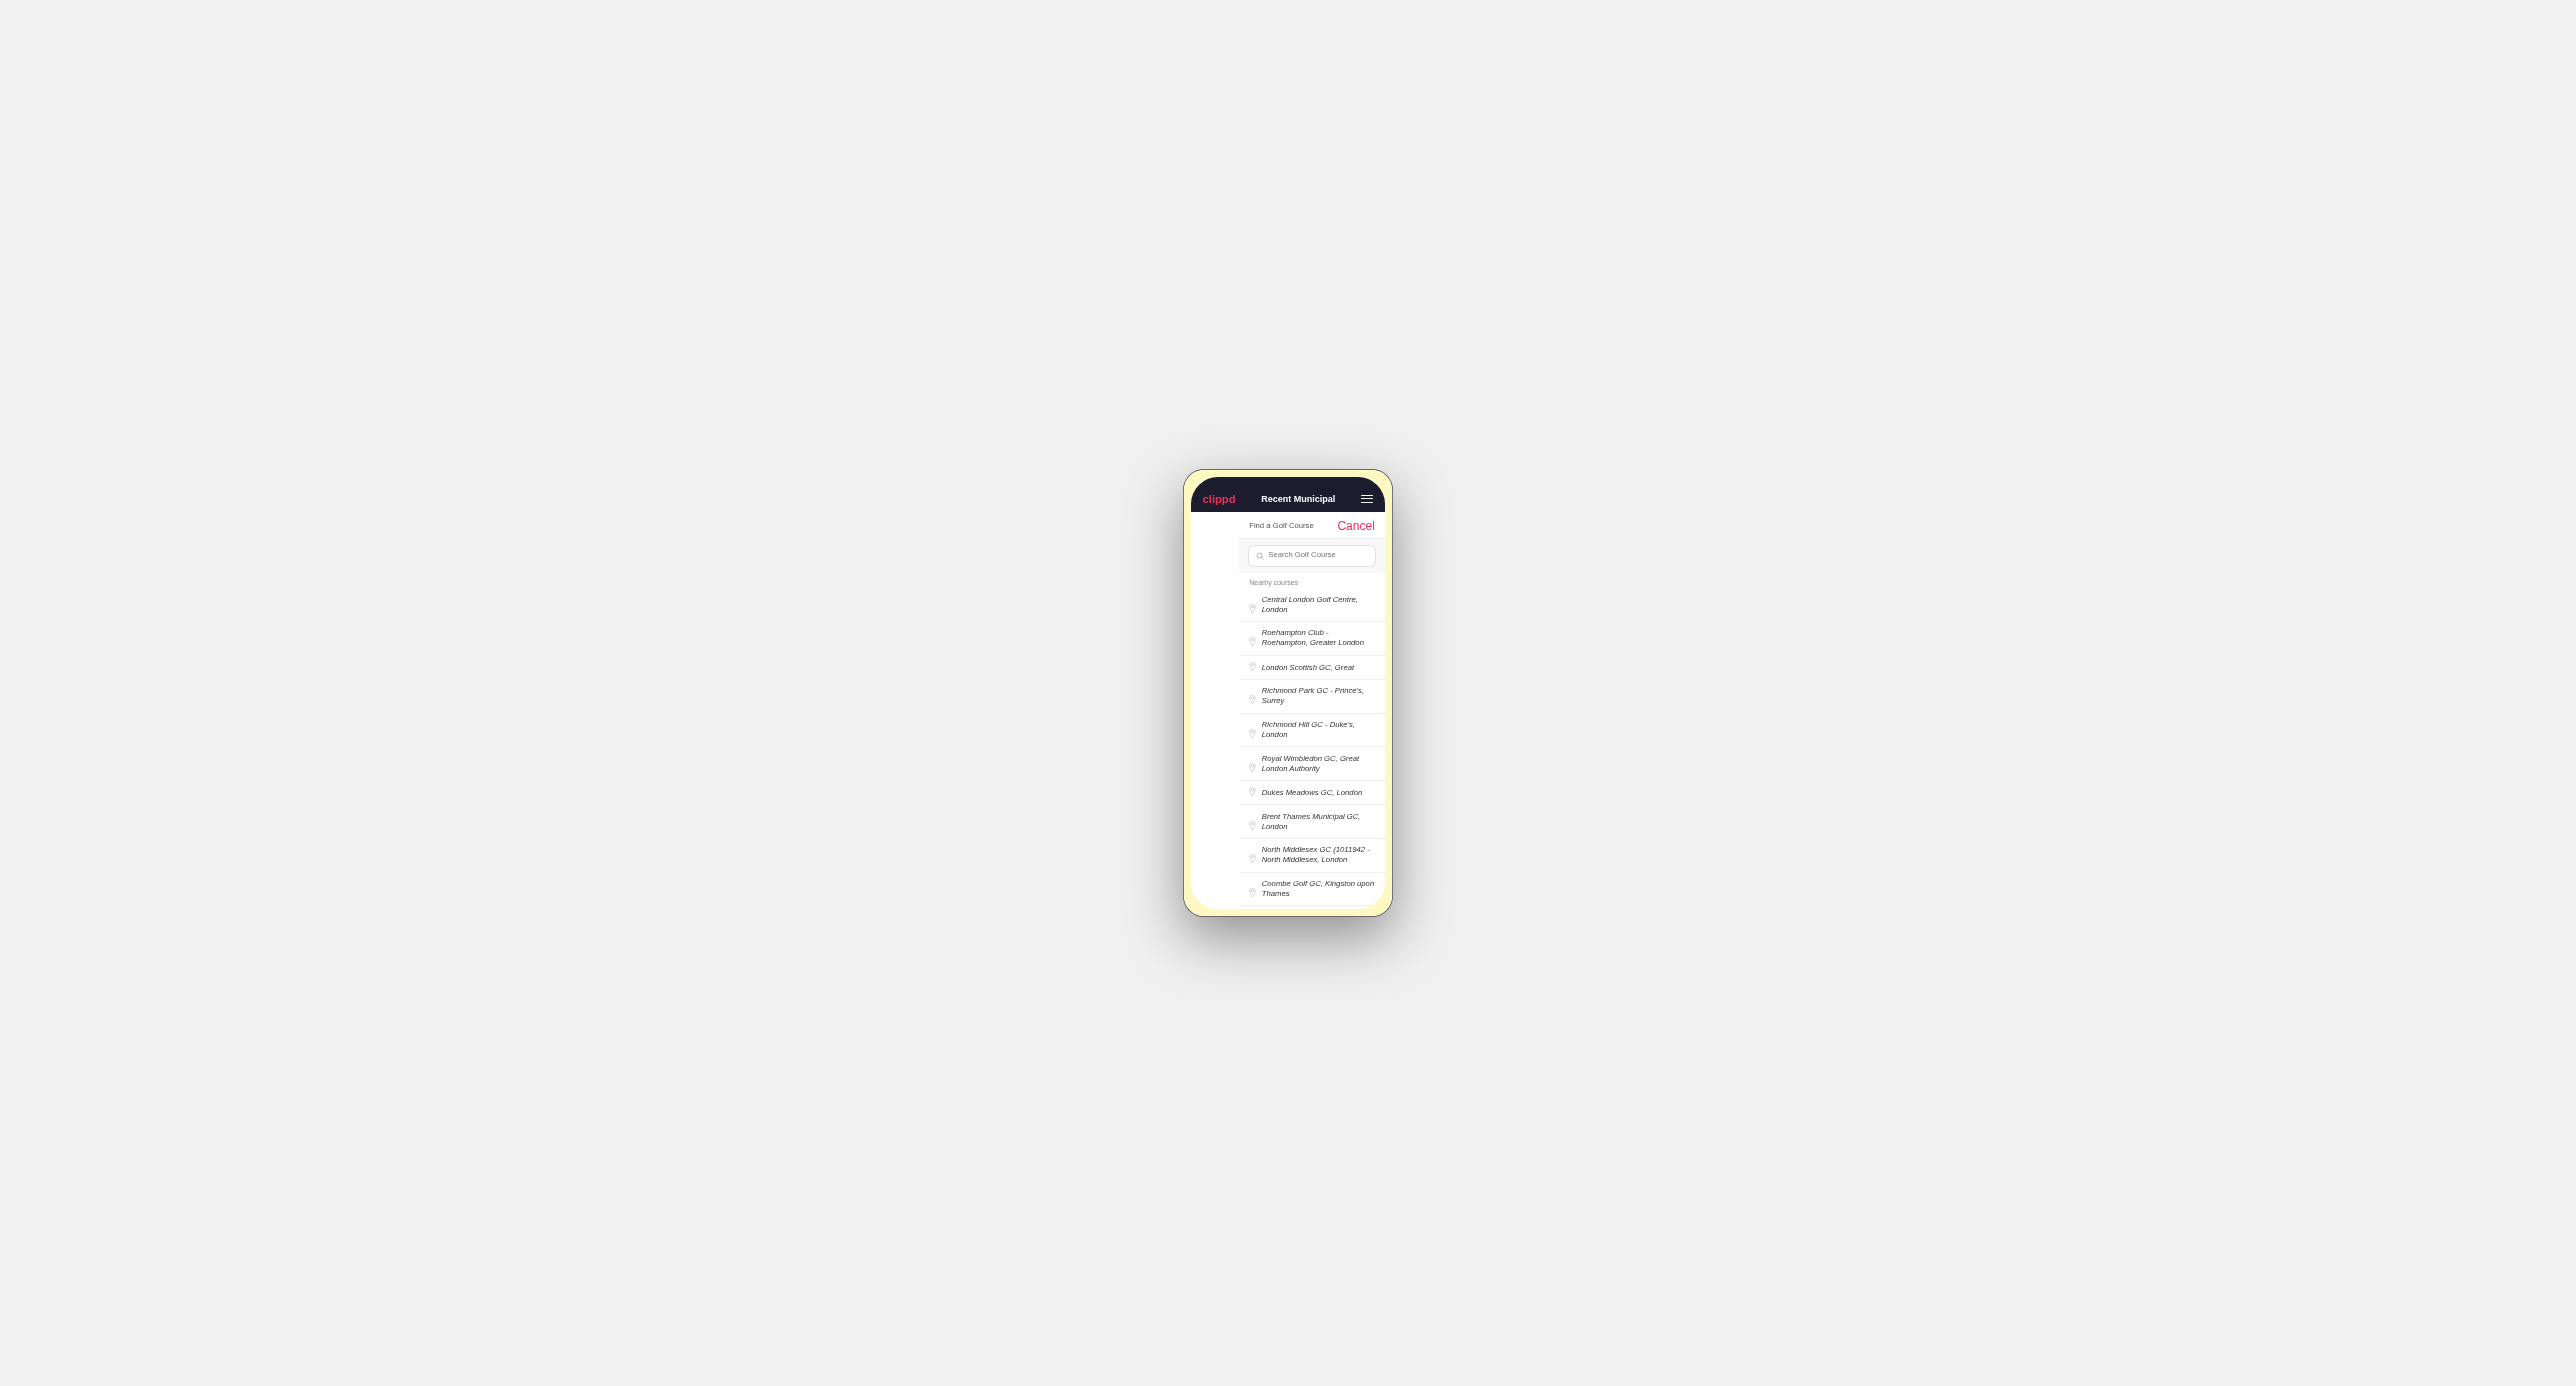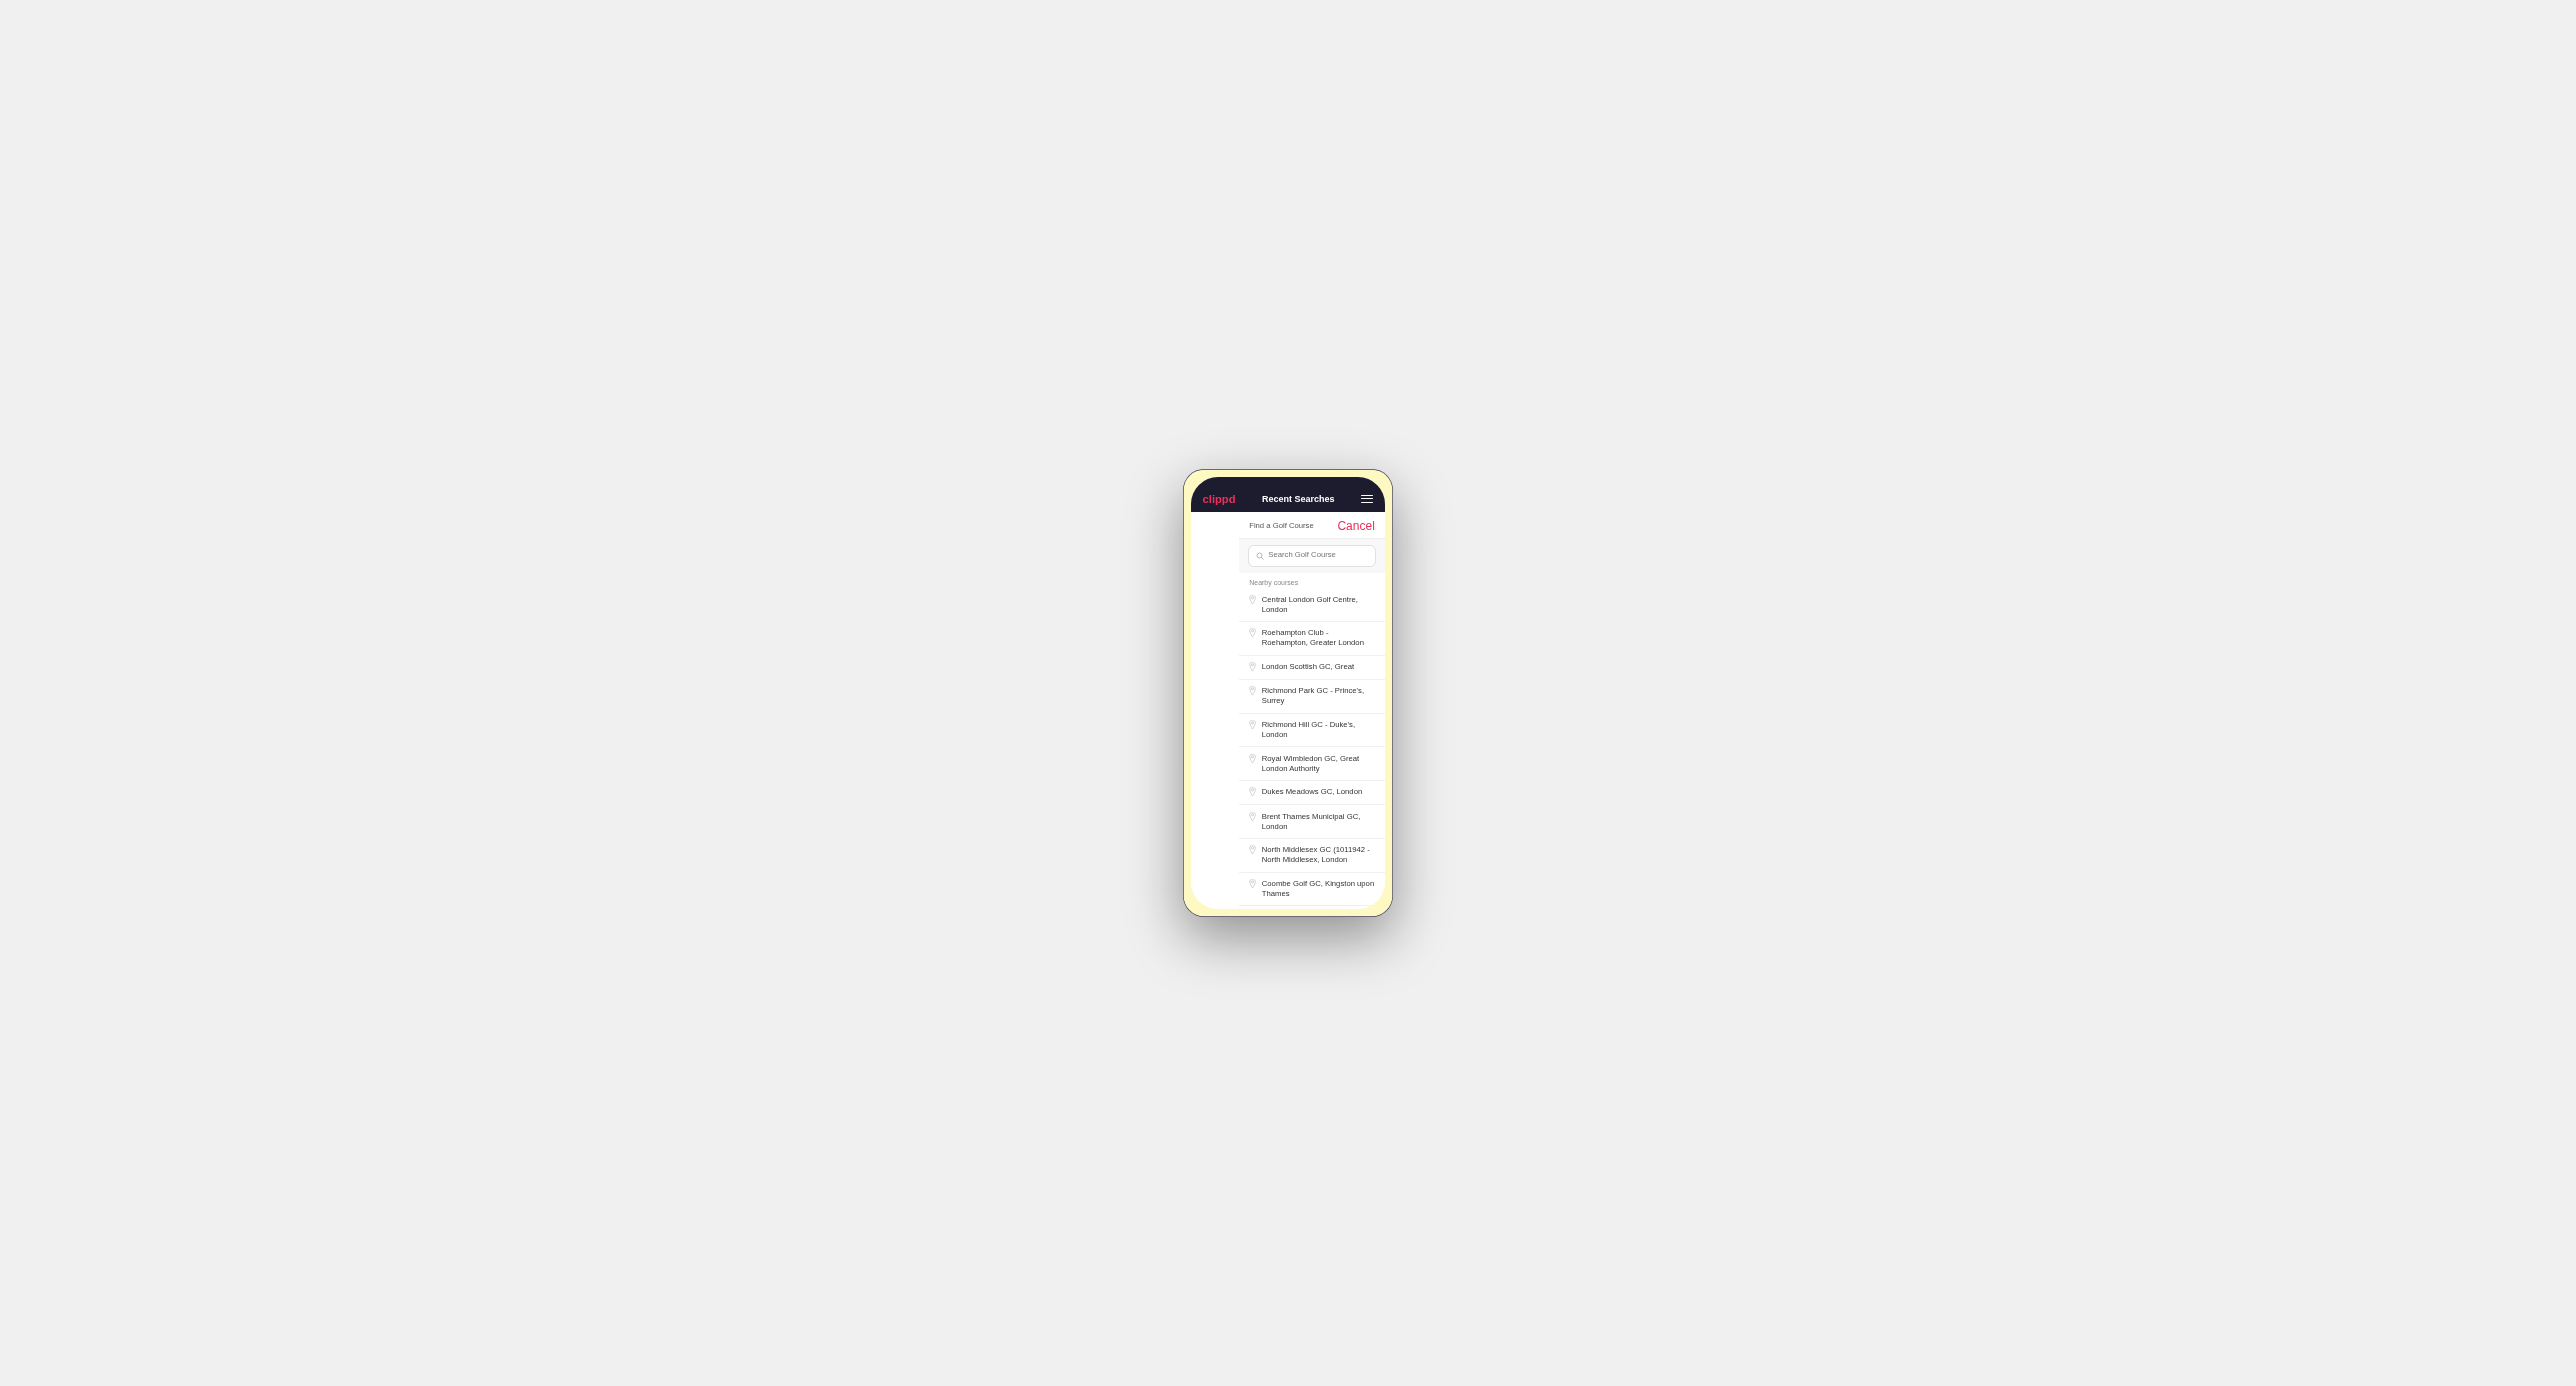--- a/index.html
+++ b/index.html
@@ -139,25 +139,26 @@
       background: #fff;
     }
 
     .course-list {
       flex: 1;
       background: #fff;
     }
 
     .course-item {
       display: flex;
-      align-items: flex-start;
+      align-items: flex-end;
       padding: 6.3px 9.8px;
       border-bottom: 0.7px solid #f0f0f0;
       gap: 5.6px;
       cursor: pointer;
+      font-style: italic;
     }
 
     .pin-icon {
       flex-shrink: 0;
       color: #bbb;
       font-size: 7.7px;
     }
 
     .course-name {
       font-size: 7.7px;
@@ -185,21 +186,21 @@
 </head>
 <body>
 
 <div class="phone-outer">
   <div class="phone-inner">
 
     <div class="status-bar"></div>
 
     <div class="top-bar">
       <span class="logo">clippd</span>
-      <span class="top-title">Recent Searches</span>
+      <span class="top-title">Recent Municipal</span>
       <div class="menu-icon">
         <span></span>
         <span></span>
         <span></span>
       </div>
     </div>
 
     <div class="content-area">
 
       <div class="find-header">

